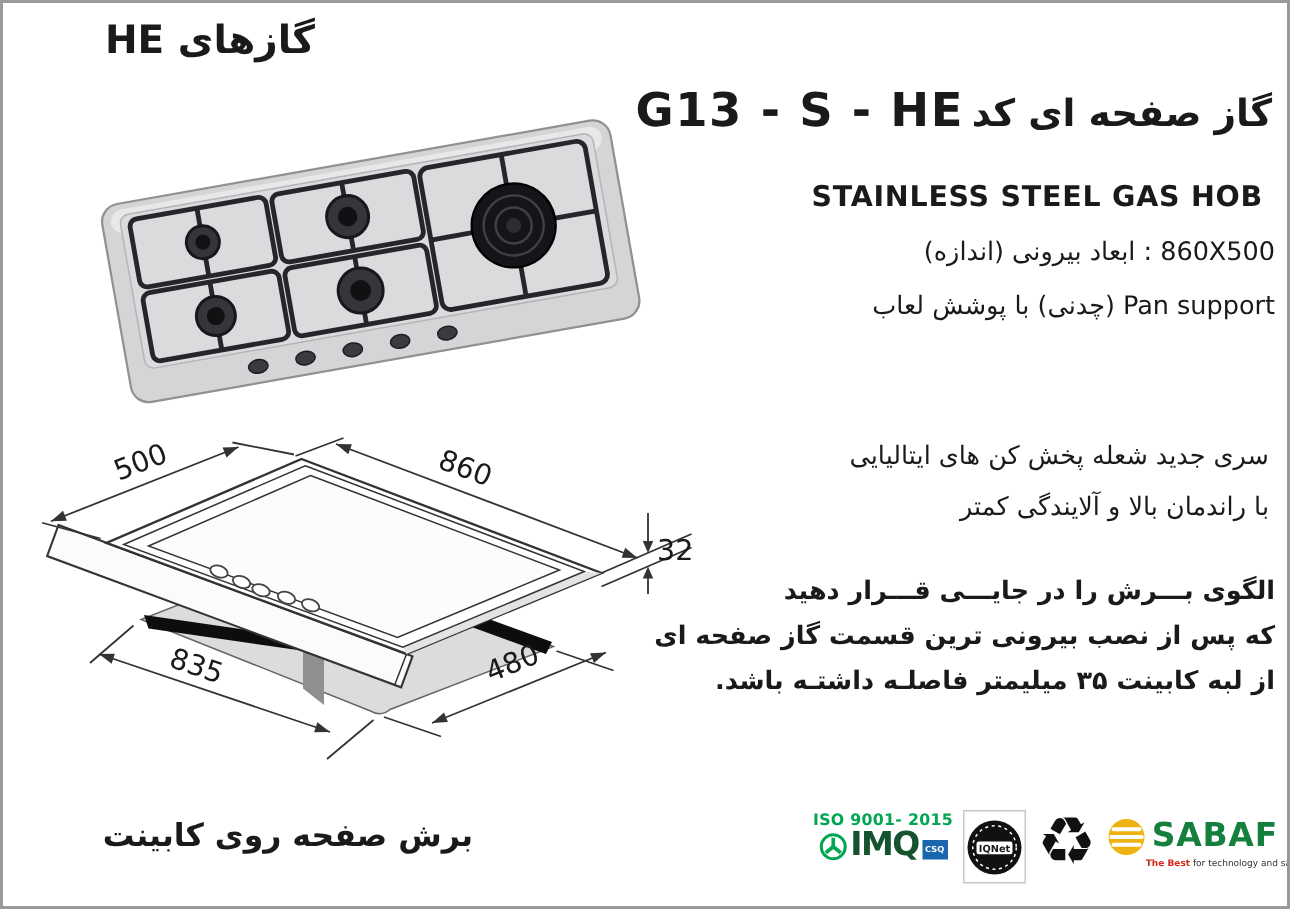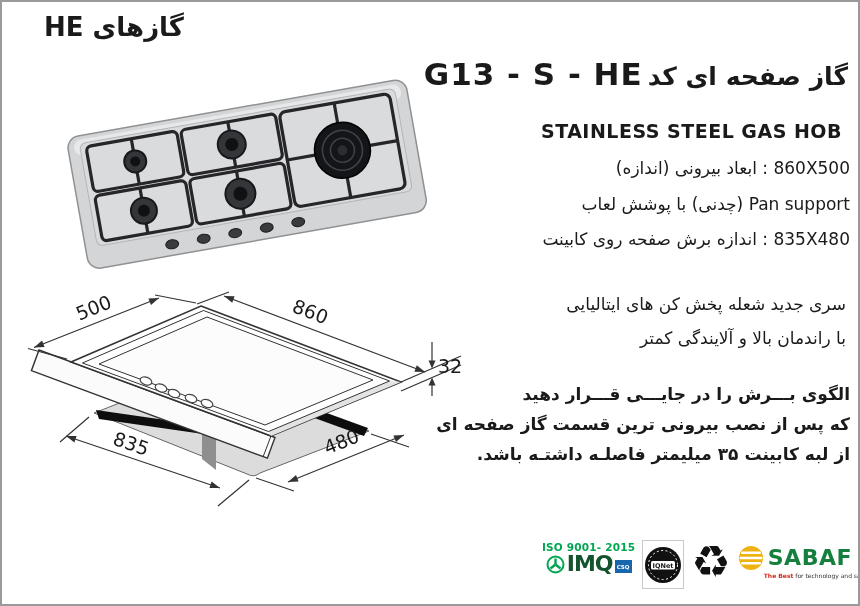--- a/index.html
+++ b/index.html
@@ -1,21 +1,21 @@
 <!DOCTYPE html>
 <html><head>
 <meta charset="utf-8">
 <style>
   html,body{margin:0;padding:0;background:#fff;}
   .page{position:relative;width:860px;height:606px;background:#fff;
         border:2px solid #9a9a9a;box-sizing:border-box;overflow:hidden;
         font-family:"DejaVu Sans",sans-serif;color:#1a1a1a;}
   .abs{position:absolute;}
   .rtl{direction:rtl;unicode-bidi:embed;}
-  .series-title{left:2px;top:10px;width:180px;font-size:26px;font-weight:700;text-align:right;}
+  .series-title{left:28px;top:10px;width:180px;font-size:26px;font-weight:700;text-align:right;}
   .prod-title{right:10px;top:54px;width:430px;text-align:right;white-space:nowrap;}
   .prod-title .fa{font-size:25px;font-weight:700;}
   .prod-title .code{font-size:31px;font-weight:700;letter-spacing:1px;}
   .subtitle{right:16px;top:118px;width:420px;text-align:right;font-size:19px;font-weight:700;letter-spacing:.5px;}
   .spec{right:8px;width:430px;text-align:right;font-size:17px;line-height:28px;}
   .spec1{top:152px;} .spec2{top:188px;} .spec3{top:223px;}
   .eff-head{left:505px;top:262px;width:330px;text-align:center;font-size:19px;font-weight:700;}
   .eff-line{right:12px;width:420px;text-align:right;font-size:17px;}
   .eff1{top:292px;} .eff2{top:326px;}
   .note{right:8px;width:430px;text-align:right;font-size:17px;font-weight:700;line-height:26px;}
@@ -99,21 +99,20 @@
 
   <div class="abs rtl prod-title">
     <span class="fa">گاز صفحه ای کد</span>
     <span> </span>
     <span class="code">G13 - S - HE</span>
   </div>
   <div class="abs subtitle">STAINLESS STEEL GAS HOB</div>
 
   <div class="abs rtl spec spec1">860X500 : ابعاد بیرونی (اندازه)</div>
   <div class="abs rtl spec spec2">Pan support (چدنی) با پوشش لعاب</div>
-  <div class="abs rtl spec spec3">835X480 : اندازه برش صفحه روی کابینت</div>
 
   <div class="abs rtl eff-line eff1">سری جدید شعله پخش کن های ایتالیایی</div>
   <div class="abs rtl eff-line eff2">با راندمان بالا و آلایندگی کمتر</div>
 
   <div class="abs rtl note note1">الگوی بـــرش را در جایـــی قـــرار دهید</div>
   <div class="abs rtl note note2">که پس از نصب بیرونی ترین قسمت گاز صفحه ای</div>
   <div class="abs rtl note note3">از لبه کابینت ۳۵ میلیمتر فاصلـه داشتـه باشد.</div>
 
   <svg class="abs" style="left:22px;top:282px;" width="438" height="240" viewBox="0 0 438 240">
 
@@ -177,20 +176,21 @@
     <g stroke="#333" stroke-width="1.2">
       <line x1="232" y1="194" x2="270" y2="207"></line>
       <line x1="347" y1="150" x2="385" y2="163"></line>
       <line x1="264" y1="198" x2="380" y2="151"></line>
     </g>
     <polygon points="264,198 274.6,197.4 272,191" fill="#333"></polygon>
     <polygon points="380,151 372,158 369.4,151.5" fill="#333"></polygon>
     <text class="dimtxt" text-anchor="middle" transform="translate(320,164) rotate(-22)">480</text>
   </svg>
 
+  <div class="abs rtl cutout-caption">برش صفحه روی کابینت</div>
 
   <div class="abs logos">
     <svg width="44" height="50" viewBox="0 0 44 50">
       <path d="M9 8 Q17 1 24 6 Q33 1 36 9 Q41 15 35 20 Q39 28 30 31 Q26 39 16 36 Q5 36 4 26 Q1 15 9 8 Z" fill="#fff" stroke="#222" stroke-width="2.2"></path>
       <rect x="12" y="19" width="15" height="9" fill="#111"></rect>
       <text x="19.5" y="26" text-anchor="middle" font-size="6" fill="#fff">I/M</text>
     </svg>
     <div class="imq-block">
       <div class="iso-line">ISO 9001- 2015</div>
       <div class="imq-row">

